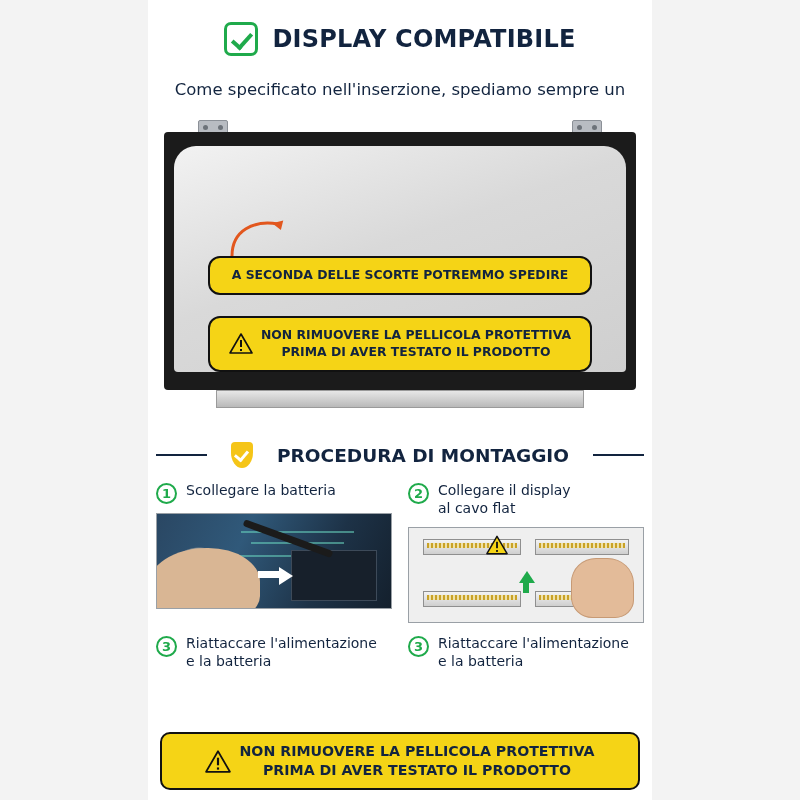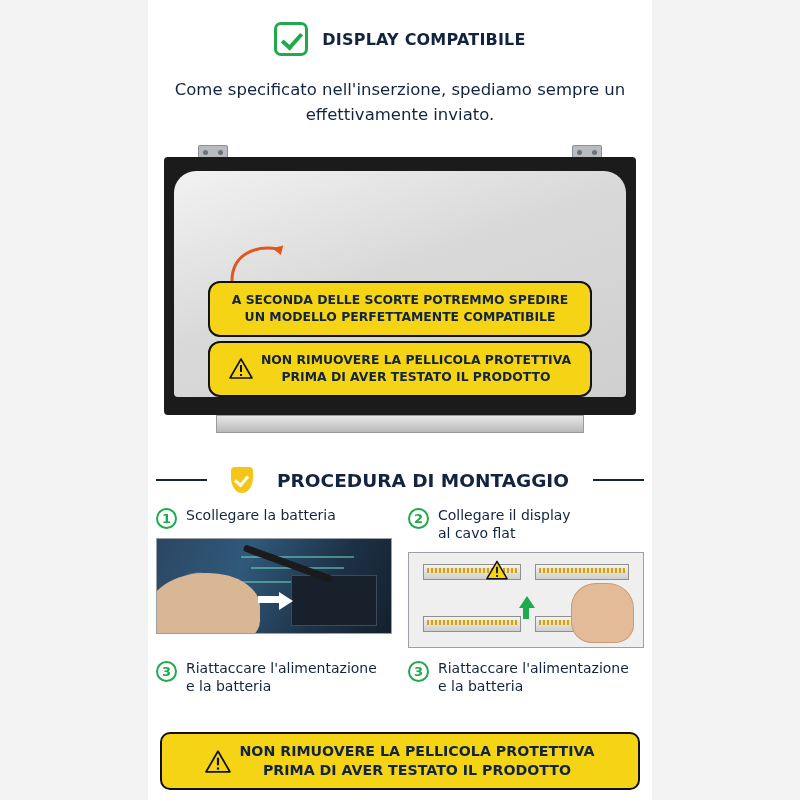--- a/index.html
+++ b/index.html
@@ -61,21 +61,21 @@
     position: absolute;
     left: 9px;
     top: 4px;
     width: 8px;
     height: 16px;
     border: solid #1faa4b;
     border-width: 0 4px 4px 0;
     transform: rotate(42deg);
   }
   .header-title {
-    font-size: 16px;
+    font-size: 24px;
     font-weight: bold;
     color: #12243f;
     letter-spacing: 0.2px;
     white-space: nowrap;
   }
 
   .intro {
     margin: 21px 12px 0 12px;
     text-align: center;
     font-size: 16.5px;
@@ -399,40 +399,38 @@
 
   <div class="content">
 
     <div class="header-row">
       <div class="check-badge"></div>
       <div class="header-title">DISPLAY COMPATIBILE</div>
     </div>
 
     <div class="intro">
       <div>Come specificato nell'inserzione, spediamo sempre un</div>
-      <div>effettivamente inviato.</div>
     </div>
 
     <div class="screen-wrap">
       <div class="bracket left"></div>
       <div class="bracket right"></div>
 
       <div class="screen-body">
         <div class="screen-inner">
 
           <div class="arrow-hook">
             <svg width="60" height="44" viewBox="0 0 60 44">
               <path d="M4 42 C4 16, 26 6, 50 10" fill="none" stroke="#e2571e" stroke-width="3"></path>
               <path d="M52 4 L56 13 L45 13 Z" fill="#e2571e" transform="rotate(38 50 10)"></path>
             </svg>
           </div>
 
           <div class="callout one">
             <div>A SECONDA DELLE SCORTE POTREMMO SPEDIRE</div>
-            <div>UN MODELLO PERFETTAMENTE COMPATIBILE</div>
           </div>
 
           <div class="callout two">
             <span class="warn-tri-outline">
               <svg width="24" height="21" viewBox="0 0 24 21">
                 <path d="M12 1 L23 20 L1 20 Z" fill="#f5d416" stroke="#111111" stroke-width="1.6" stroke-linejoin="round"></path>
                 <rect x="11" y="7" width="2" height="7" fill="#111111"></rect>
                 <rect x="11" y="16" width="2" height="2" fill="#111111"></rect>
               </svg>
             </span>

